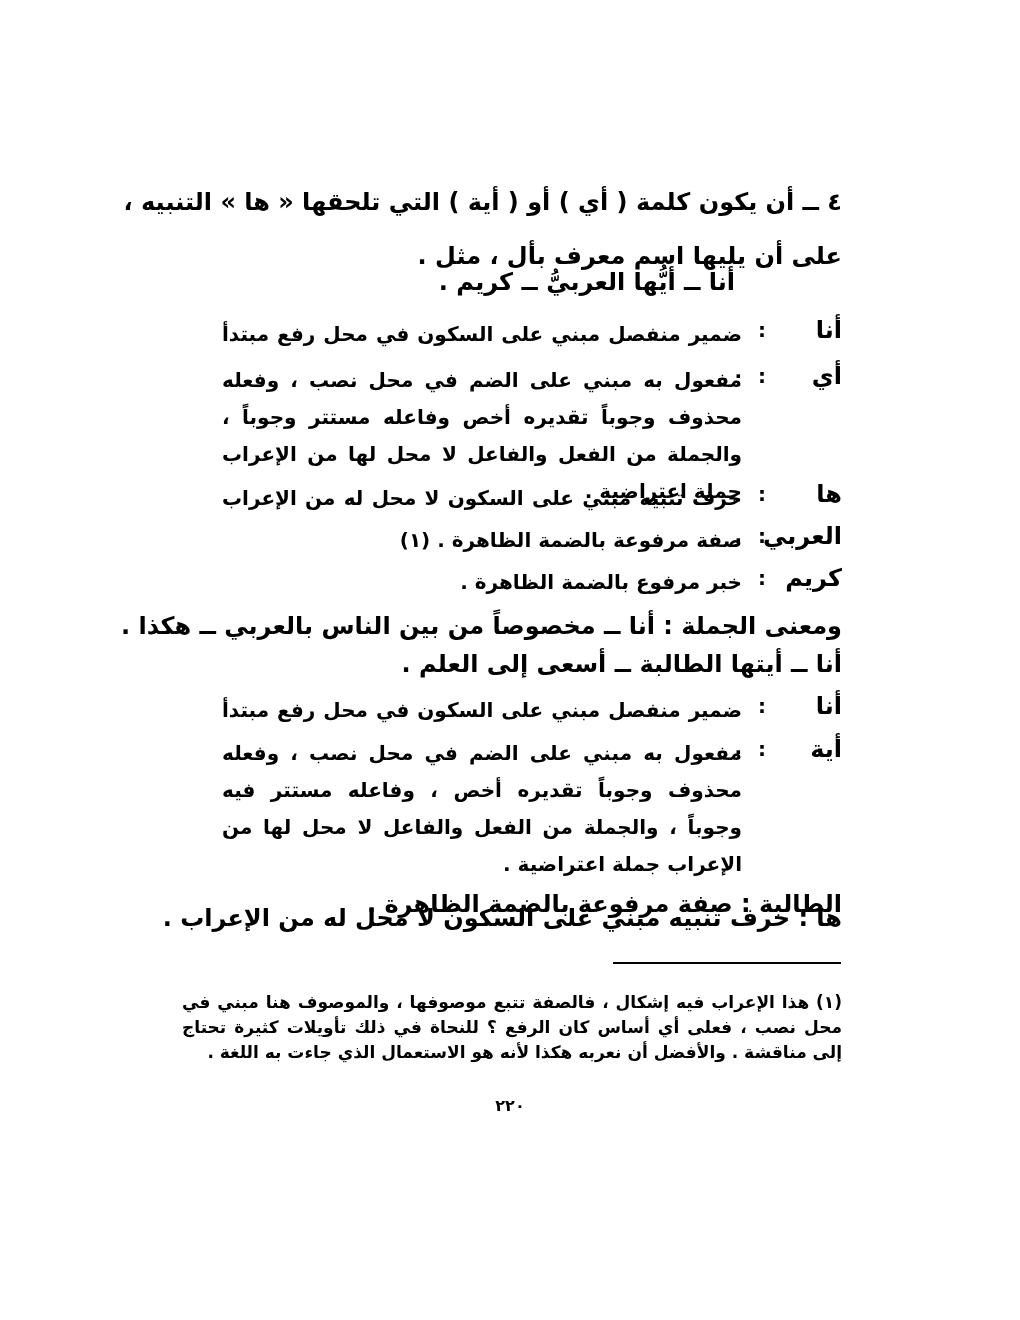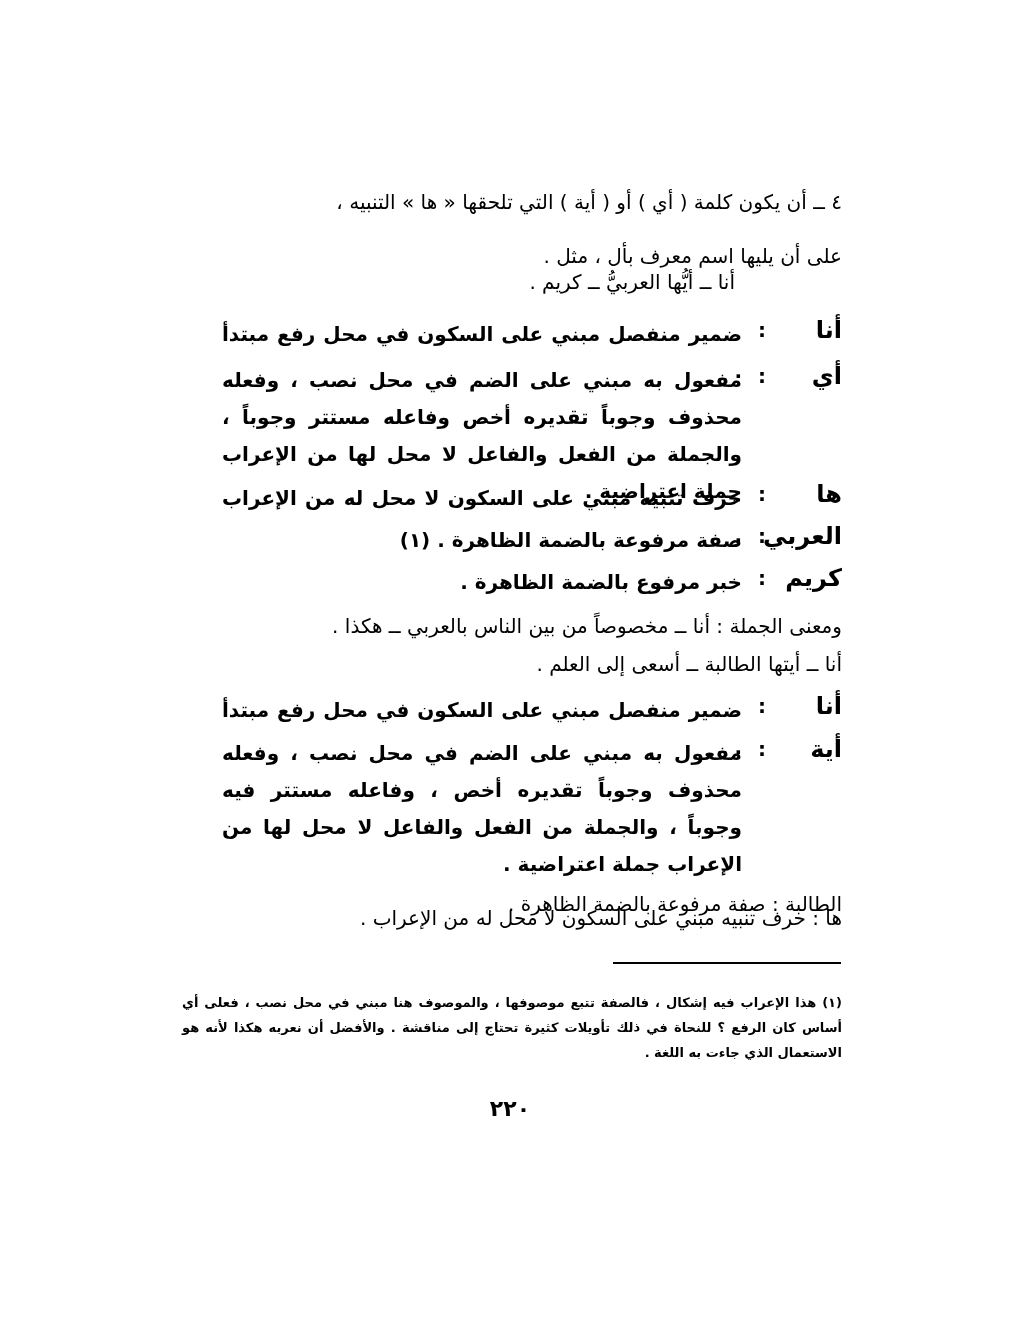--- a/index.html
+++ b/index.html
@@ -1,29 +1,29 @@
 <!DOCTYPE html>
 <html><head>
 <meta charset="utf-8">
 <style>
   html, body { margin:0; padding:0; background:#ffffff; }
   body { width:1020px; height:1320px; position:relative; overflow:hidden;
          font-family:"DejaVu Sans", sans-serif; color:#000; }
   .page { position:absolute; left:0; top:0; width:1020px; height:1320px; }
-  .ln { position:absolute; direction:rtl; white-space:nowrap; font-size:20px;
-        font-weight:normal; line-height:28px; }
+  .ln { position:absolute; direction:rtl; white-space:nowrap; font-size:24px;
+        font-weight:bold; line-height:28px; }
   .right { right:178px; }
   .row { position:absolute; right:178px; direction:rtl; display:flex; }
   .lbl { width:60px; font-size:24px; font-weight:bold; line-height:28px; text-align:right; }
   .colon { width:40px; text-align:center; font-size:20px; font-weight:bold; line-height:28px; }
   .body { font-size:20px; font-weight:bold; line-height:37px; width:520px; text-align:justify; text-align-last:right; }
   .fn-rule { position:absolute; left:613px; top:962px; width:228px; height:2px; background:#000; }
-  .fn { position:absolute; right:178px; width:660px; direction:rtl; font-size:13px; font-weight:bold;
+  .fn { position:absolute; right:178px; width:660px; direction:rtl; font-size:17px; font-weight:bold;
         line-height:25px; text-align:justify; text-align-last:right;margin-left:20px; }
-  .pnum { position:absolute; left:0; width:1020px; text-align:center; font-size:22px; font-weight:bold; }
+  .pnum { position:absolute; left:0; width:1020px; text-align:center; font-size:16px; font-weight:bold; }
 </style>
 </head>
 <body>
 
 <div class="page">
 
   <div class="ln right" style="top:188px;">٤ ــ أن يكون كلمة ( أي ) أو ( أية ) التي تلحقها « ها » التنبيه ،</div>
   <div class="ln right" style="top:242px;">على أن يليها اسم معرف بأل ، مثل .</div>
   <div class="ln" style="top:268px; right:285px;">أنا ــ أيُّها العربيُّ ــ كريم .</div>
 

